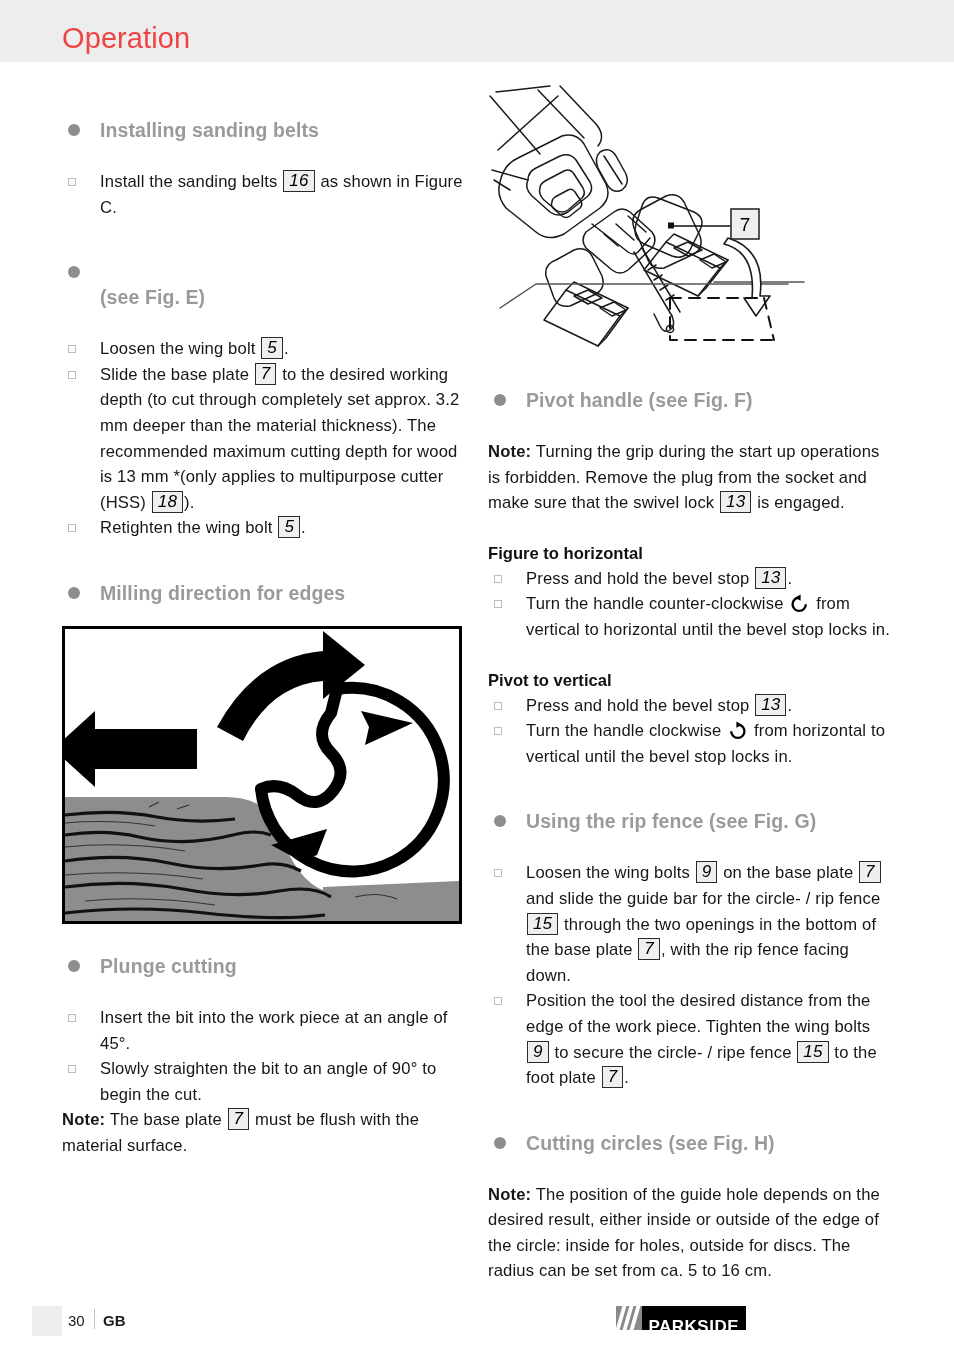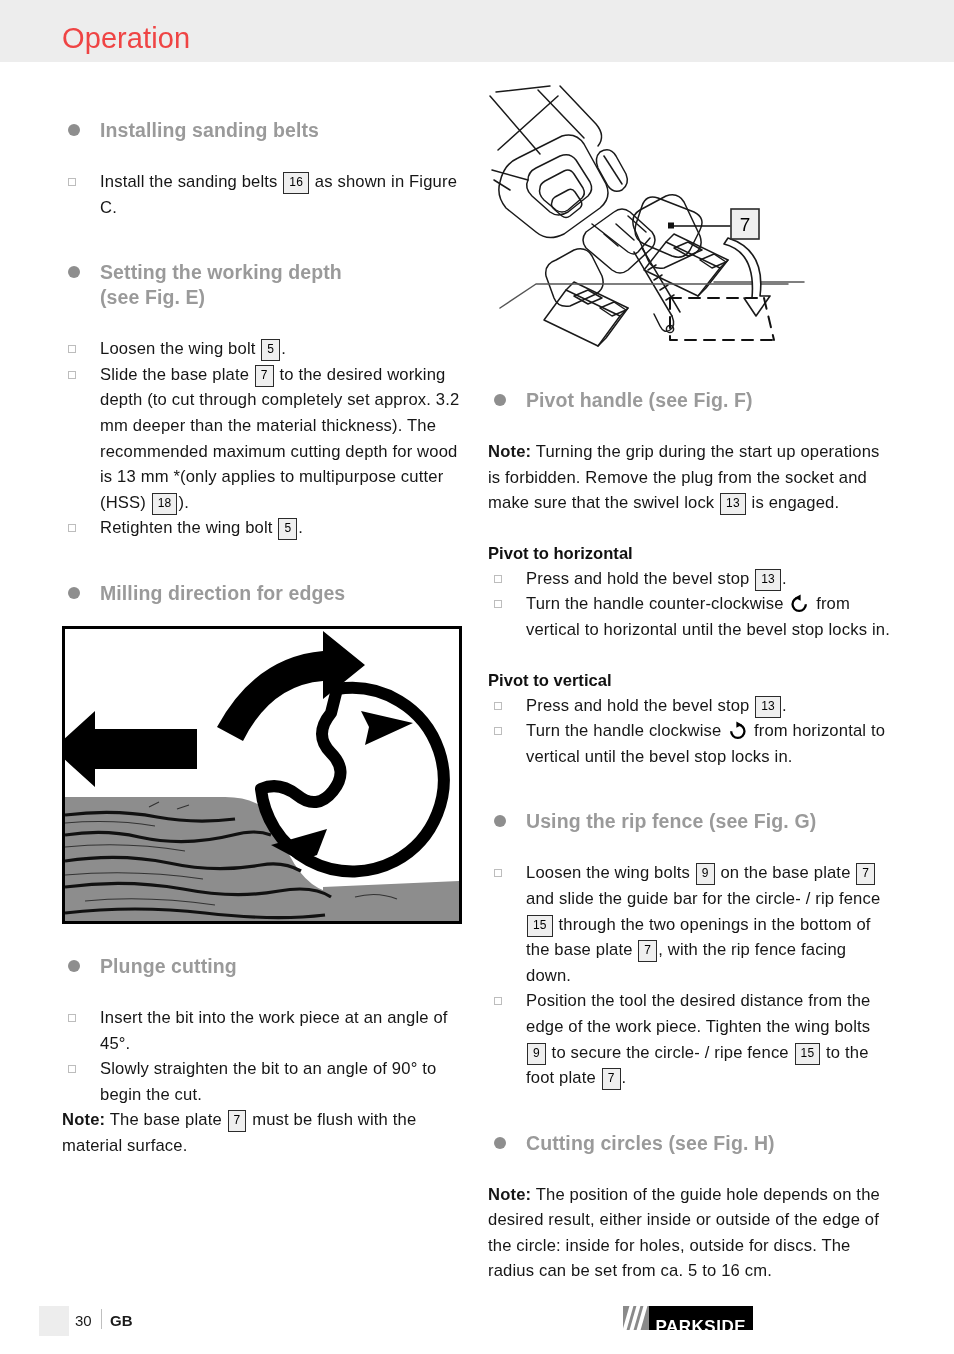--- a/index.html
+++ b/index.html
@@ -78,25 +78,26 @@
     background:#fff;
     box-sizing:border-box;
   }
 
   
   .ref{
     display:inline-block;
     border:1.4px solid #2b2b2b;
     background:#efefef;
     padding:0px 5px 1px 5px;
-    font-size:12px;
+    font-size:17px;
     line-height:19px;
     margin:0 1px;
     vertical-align:1px;
     color:#000;
+    font-style:italic;
   }
 
   
   .rot{
     display:inline-block;width:19px;height:19px;
     vertical-align:-4px;margin:0 2px;
   }
   .rot svg{display:block;}
 
   
@@ -107,21 +108,21 @@
     background:#fff;
     box-sizing:border-box;
     overflow:hidden;
   }
   
   .fig-tool{
     position:relative;width:402px;height:290px;overflow:hidden;
   }
 
   
-  .footer{position:absolute;left:15px;bottom:0;width:800px;height:62px;}
+  .footer{position:absolute;left:8px;bottom:0;width:800px;height:62px;}
   .foot-swatch{
     position:absolute;left:24px;top:14px;width:30px;height:30px;background:#ededed;
   }
   .foot-page{
     position:absolute;left:60px;top:20px;font-size:15px;color:#1a1a1a;
   }
   .foot-div{
     position:absolute;left:86px;top:17px;width:1px;height:20px;background:#bfbfbf;
   }
   .foot-lang{
@@ -167,21 +168,21 @@
     <li>
       <span class="sq"></span>
       <span>Install the sanding belts </span><span class="ref">16</span><span> as shown in Figure C.</span>
     </li>
   </ul>
 
   <div class="spacer-40"></div>
 
   <div class="sec-head">
     <span class="dot"></span>
-    <span>Setting the working depth</span><br>
+    <br>
     <span>(see Fig. E)</span>
   </div>
 
   <div class="spacer-26"></div>
 
   <ul class="sq-list">
     <li>
       <span class="sq"></span>
       <span>Loosen the wing bolt </span><span class="ref">5</span><span>.</span>
     </li>
@@ -372,21 +373,21 @@
     <span class="dot"></span>
     <span>Pivot handle (see Fig. F)</span>
   </div>
 
   <div class="spacer-26"></div>
 
   <p class="para"><b>Note:</b><span> Turning the grip during the start up operations is forbidden. Remove the plug from the socket and make sure that the swivel lock </span><span class="ref">13</span><span> is engaged.</span></p>
 
   <div class="spacer-26"></div>
 
-  <div class="sub-head">Pivot to horizontal</div>
+  <div class="sub-head">Figure to horizontal</div>
 
   <ul class="sq-list">
     <li>
       <span class="sq"></span>
       <span>Press and hold the bevel stop </span><span class="ref">13</span><span>.</span>
     </li>
     <li>
       <span class="sq"></span>
       <span>Turn the handle counter-clockwise </span><span class="rot"><svg viewBox="0 0 24 24" width="19" height="19">
             <path d="M20 13 A8.4 8.4 0 1 1 11.6 4.6" fill="none" stroke="#000" stroke-width="2.9" stroke-linecap="butt"></path>

